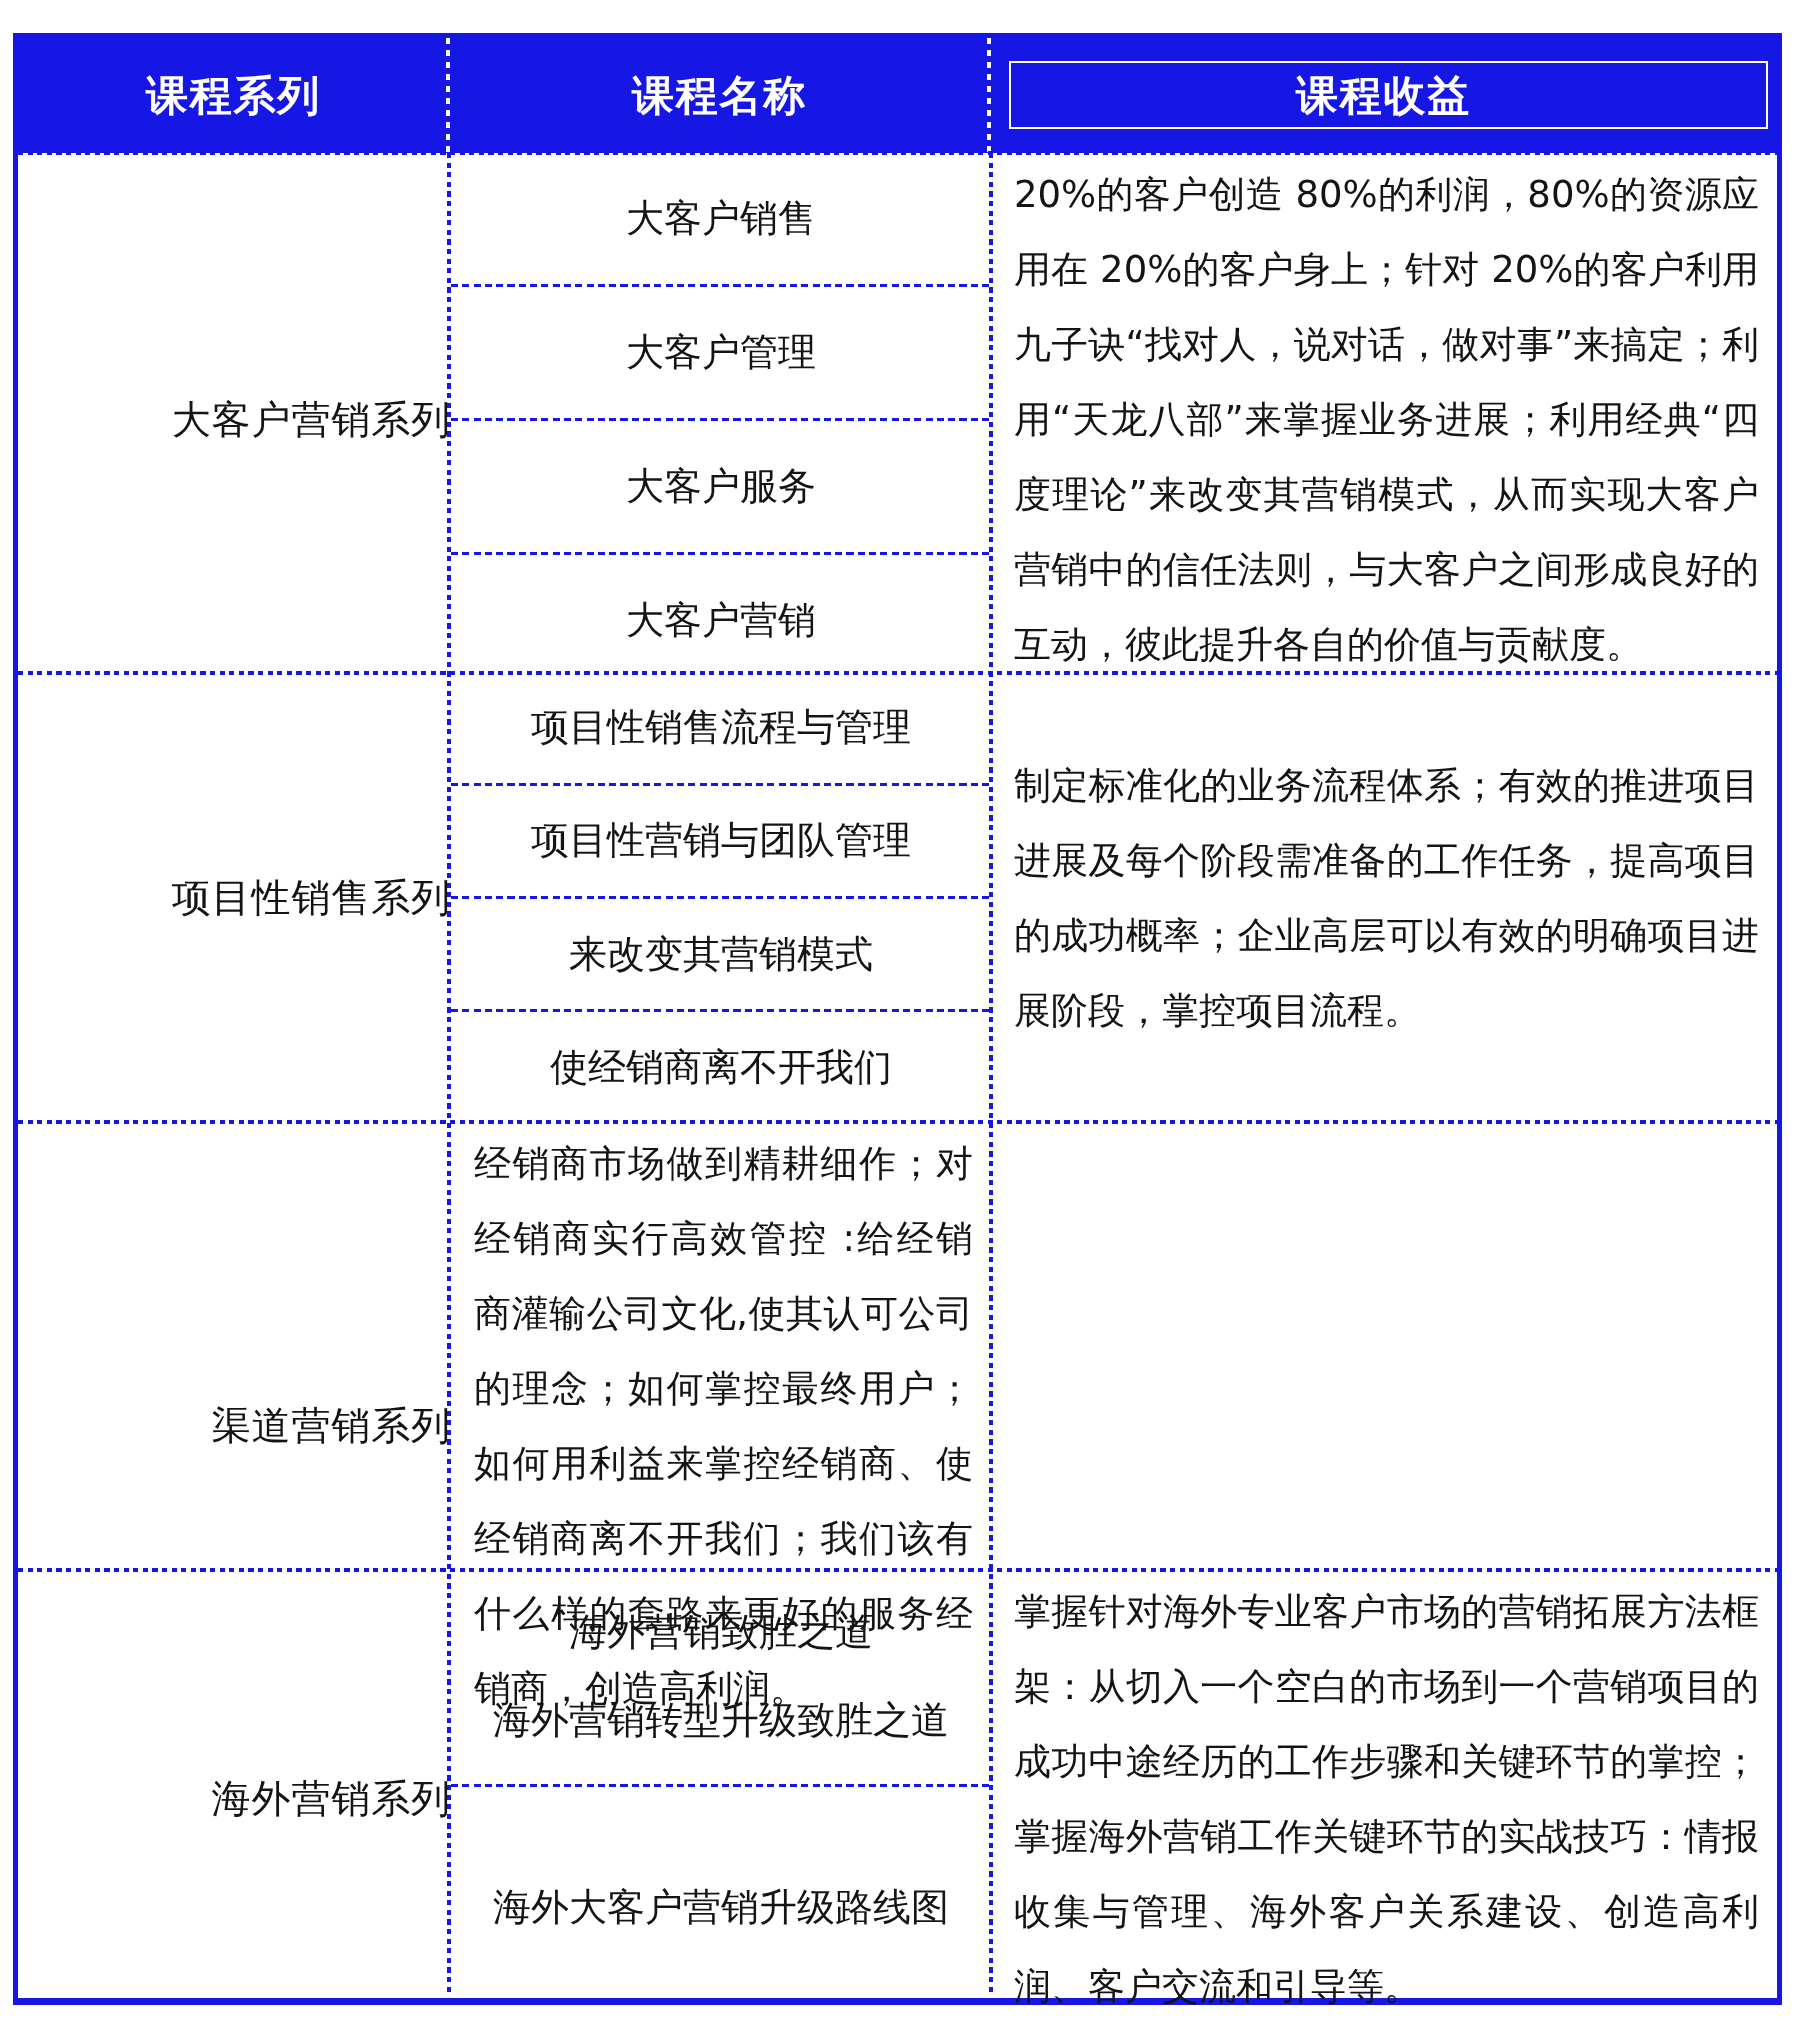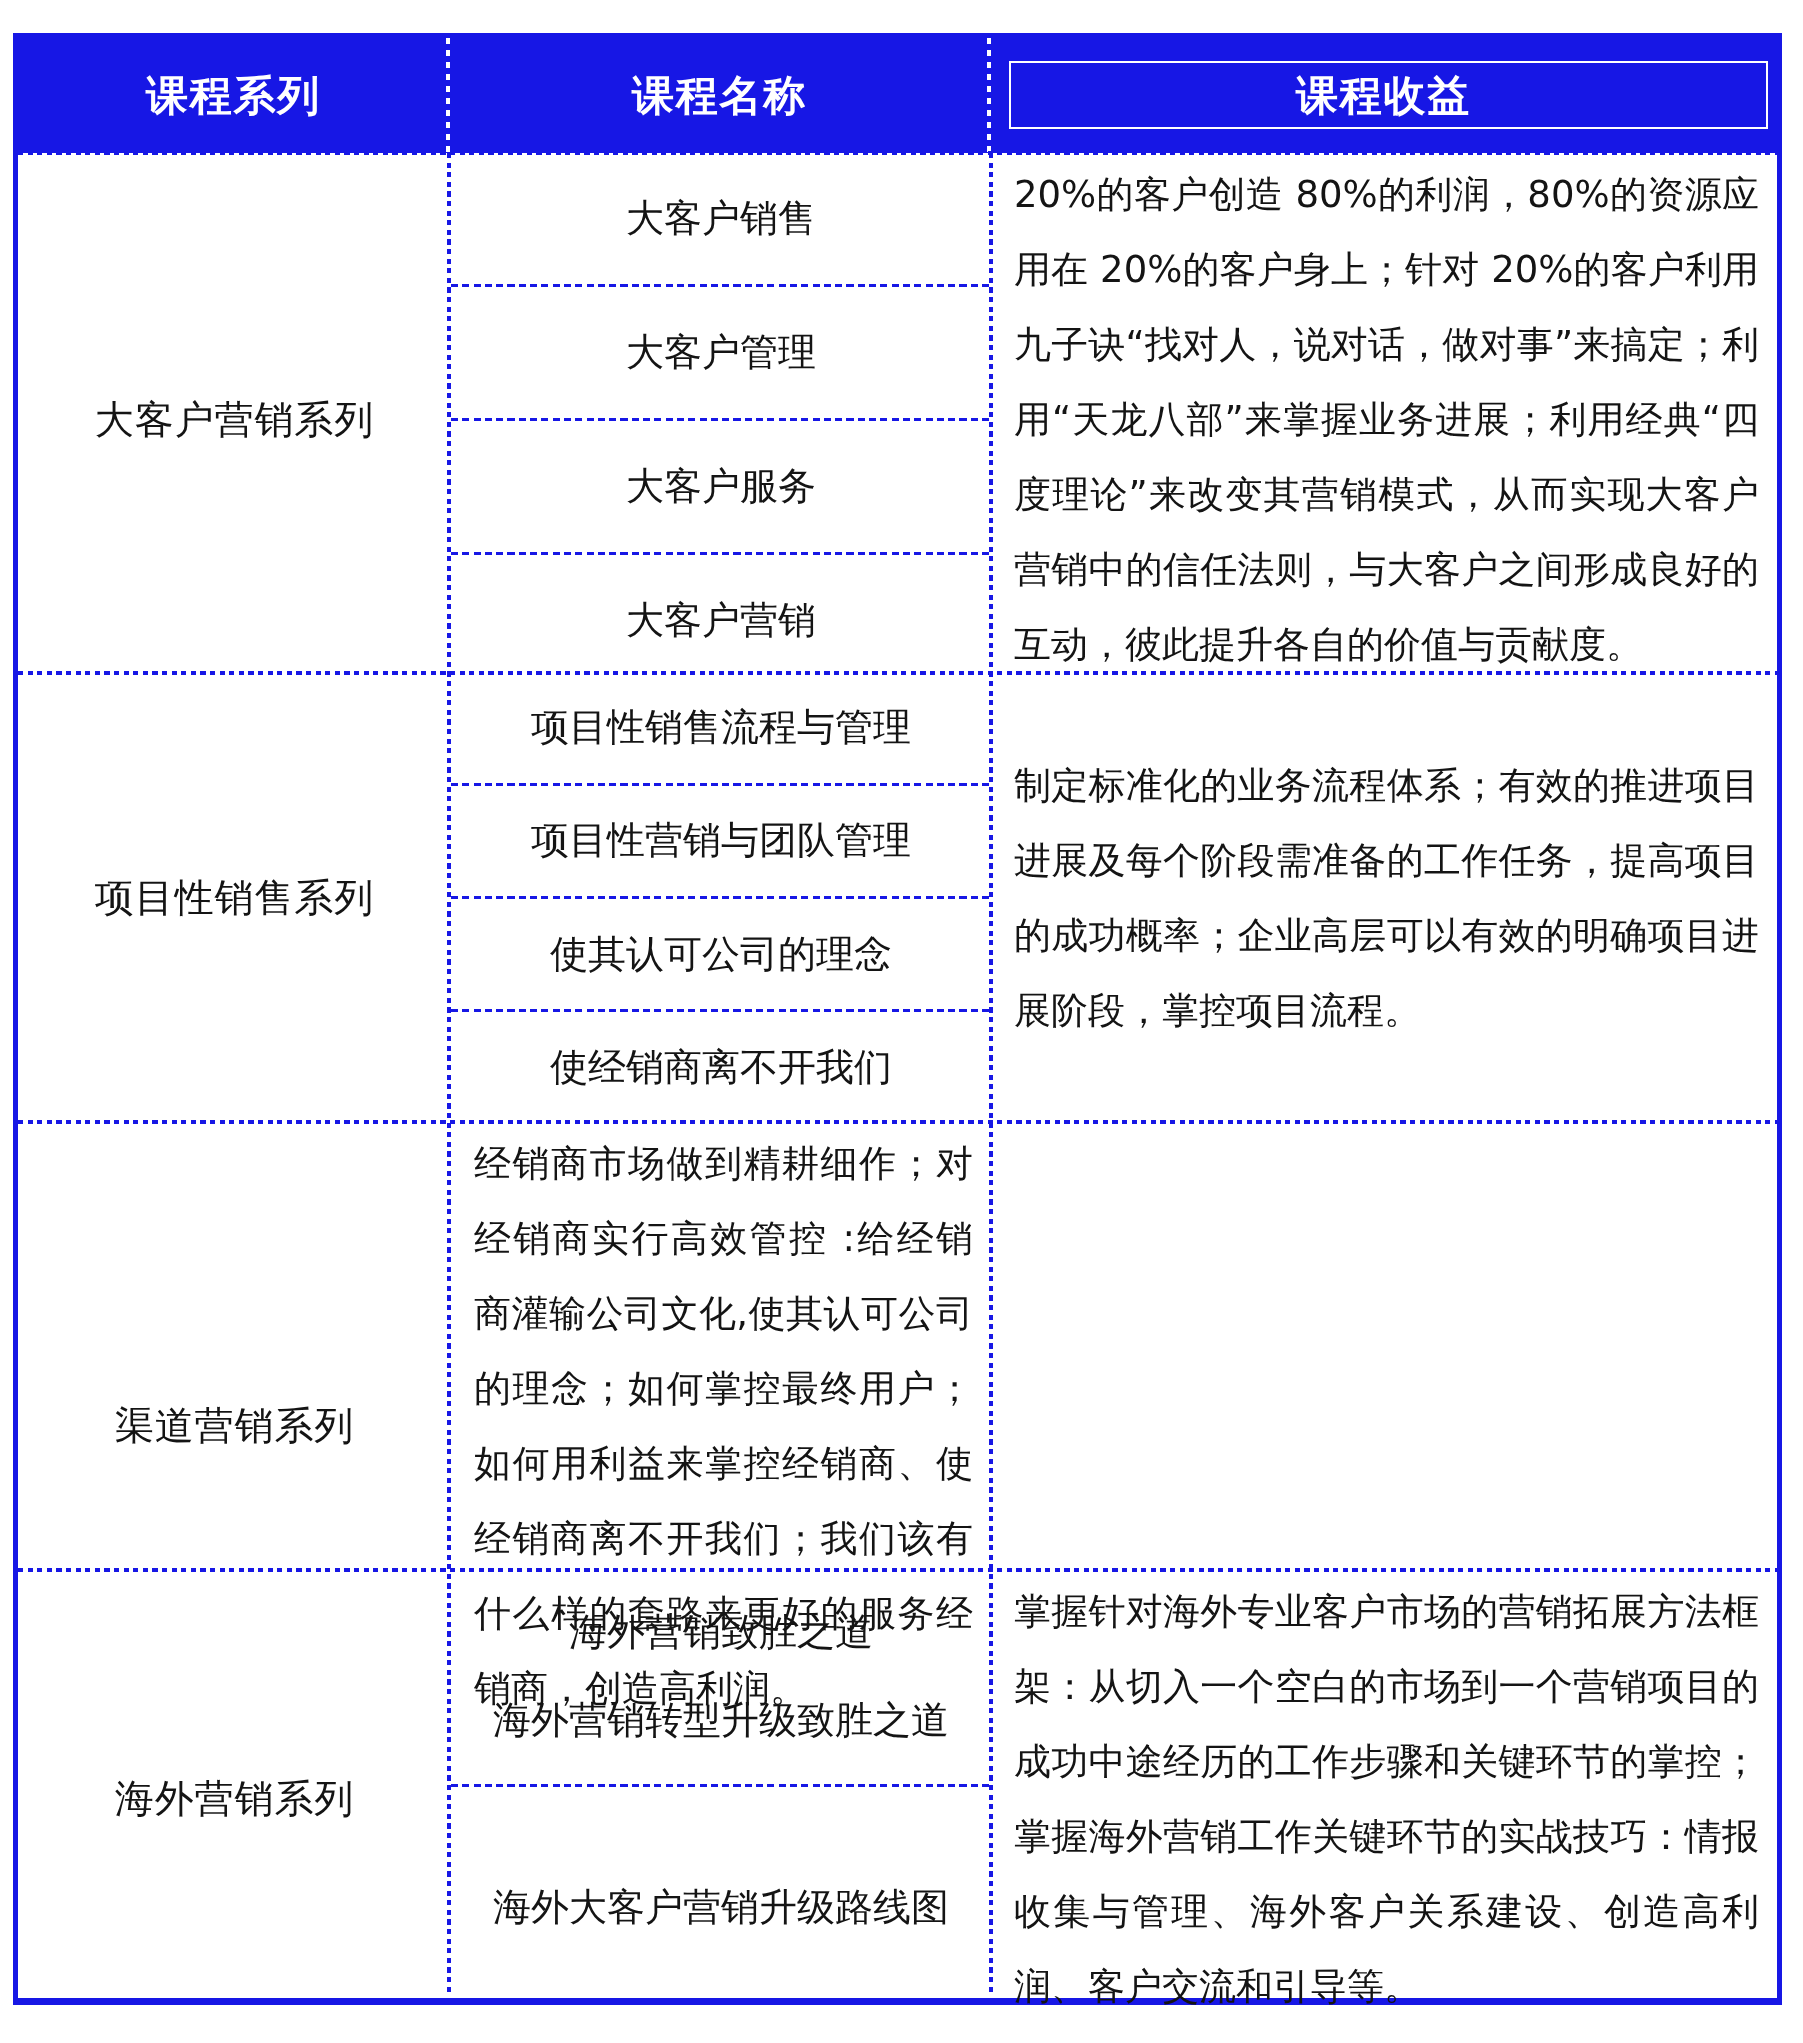--- a/index.html
+++ b/index.html
@@ -33,21 +33,21 @@
   .tbody{position:relative;height:1842px;}
   .vline{position:absolute;top:0;bottom:0;width:3.5px;z-index:3;
     background-image:repeating-linear-gradient(180deg,var(--blue) 0 5.2px,transparent 5.2px 9.6px);}
   .vline.v1{left:429px;}
   .vline.v2{left:971px;}
 
   .sec{position:relative;display:grid;grid-template-columns:433px 540px 1fr;}
   .hsep{position:absolute;left:0;right:0;top:-1.7px;height:3.5px;z-index:4;
     background-image:repeating-linear-gradient(90deg,var(--blue) 0 5.2px,transparent 5.2px 9.6px);}
 
-  .series-cell{display:flex;align-items:center;justify-content:center;}
+  .series-cell{display:flex;align-items:center;justify-content:flex-end;}
   .series-label{font-size:39px;letter-spacing:0.9px;}
 
   .courses-cell{display:flex;flex-direction:column;}
   .ccell{flex:1;display:flex;flex-direction:column;align-items:center;justify-content:center;}
   .ccell .cname{font-size:38px;}
   .ccell.dual{justify-content:space-evenly;font-family:Liberation Mono, monospace;}
   .ccell.f47{flex:47;}
   .ccell.f53{flex:53;}
   .rdiv{flex:none;height:3.5px;width:100%;
     background-image:repeating-linear-gradient(90deg,var(--blue) 0 7px,transparent 7px 11.3px);}
@@ -118,21 +118,21 @@
         <div class="courses-cell">
           <div class="ccell">
             <span class="cname">项目性销售流程与管理</span>
           </div>
           <div class="rdiv"></div>
           <div class="ccell">
             <span class="cname">项目性营销与团队管理</span>
           </div>
           <div class="rdiv"></div>
           <div class="ccell">
-            <span class="cname">使其认可公司的理念</span>
+            <span class="cname">来改变其营销模式</span>
           </div>
           <div class="rdiv"></div>
           <div class="ccell">
             <span class="cname">使经销商离不开我们</span>
           </div>
         </div>
         <div class="benefit-cell">
           <p>制定标准化的业务流程体系；有效的推进项目进展及每个阶段需准备的工作任务，提高项目的成功概率；企业高层可以有效的明确项目进展阶段，掌控项目流程。</p>
         </div>
       </section>

